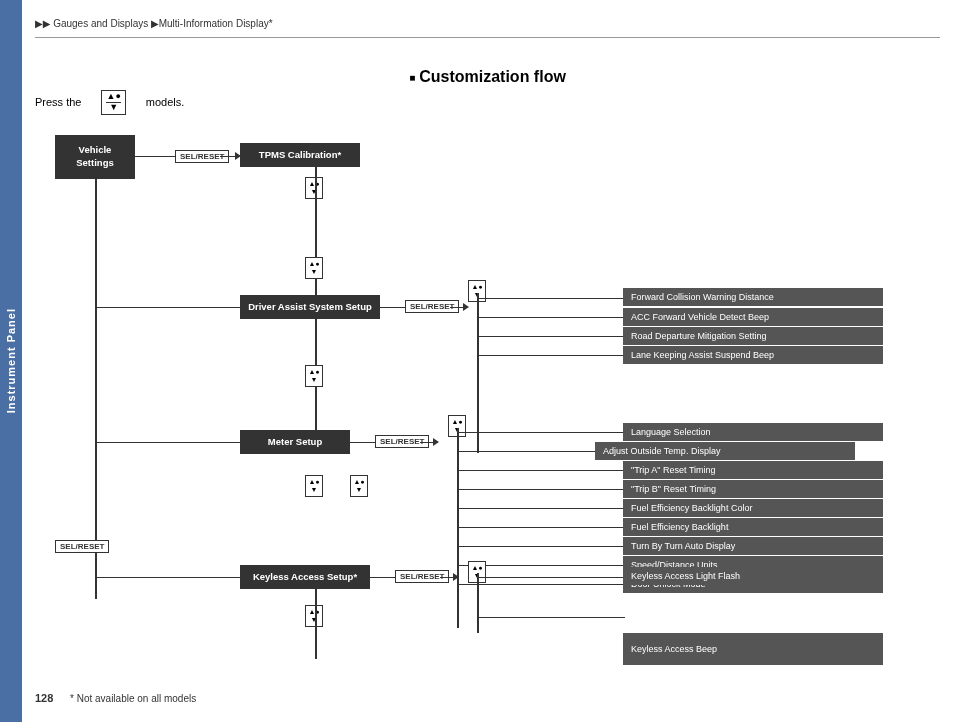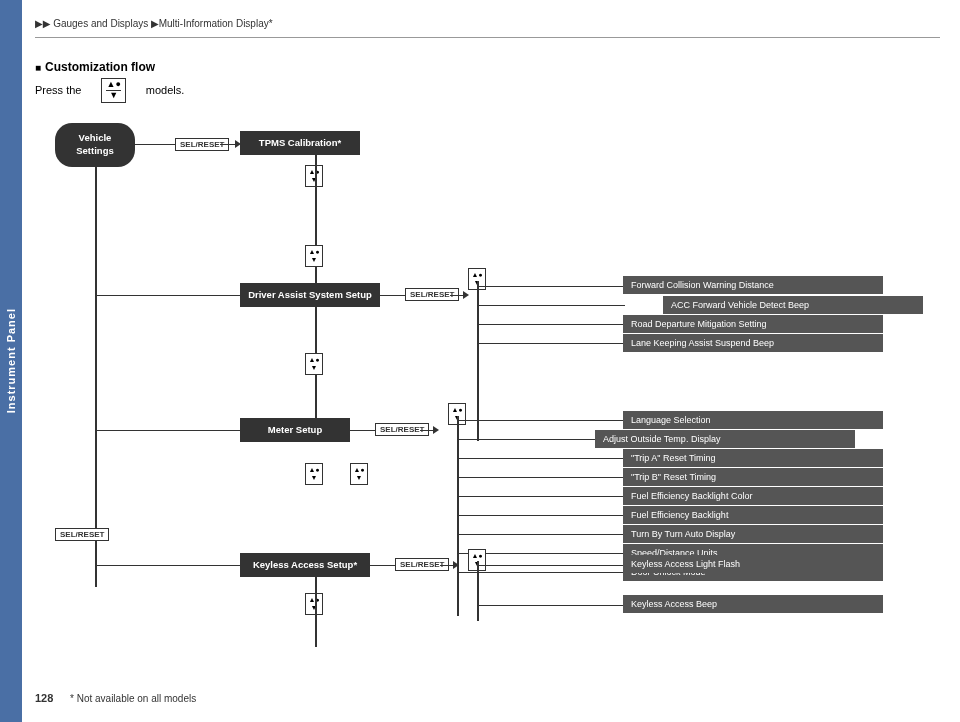--- a/index.html
+++ b/index.html
@@ -70,27 +70,28 @@
     
     .main-content {
       position: absolute;
       top: 40px;
       left: 35px;
       right: 20px;
       bottom: 40px;
     }
     
     .section-title {
-      font-size: 12px;
+      font-size: 16px;
       font-weight: bold;
-      margin-top: 20px;
+      margin-top: 28px;
       margin-bottom: 4px;
       display: flex;
       align-items: center;
       gap: 4px;
+      justify-content: center;
     }
     .section-title::before {
       content: '■';
       font-size: 10px;
     }
     .sub-title {
       font-size: 11px;
       margin-bottom: 10px;
       display: flex;
       align-items: center;
@@ -195,21 +196,21 @@
       <span>Press the </span>
       <span style="border:1px solid #333; padding:1px 4px; font-size:9px; display:inline-flex; flex-direction:column; align-items:center; line-height:1.1;">
         <span>▲●</span>
           <span style="border-top:1px solid #333;width:100%;text-align:center;">▼</span>
       </span>
       <span> models.</span>
     </div>
 
     <div class="flow-diagram">
 
-      <div class="box" style="left:20px; top:10px; width:80px; height:44px; line-height:1.3;border-radius:17px;">
+      <div class="box" style="left:20px; top:10px; width:80px; height:44px; line-height:1.3;">
         <span style="white-space:pre-line;">Vehicle
 Settings</span>
       </div>
 
       <div class="hline" style="left:100px; top:31px; width:40px;"></div>
 
       <div class="sel-box" style="left:140px; top:25px;">
         <span>SEL/RESET</span>
       </div>
 
@@ -300,21 +301,21 @@
       </div>
 
       <div class="vline" style="left:442px; top:168px; height:160px;"></div>
 
       <div class="hline" style="left:442px; top:173px; width:148px;"></div>
       <div class="menu-item" style="left:588px; top:163px; width:260px; height:18px;">
         <span>Forward Collision Warning Distance</span>
       </div>
 
       <div class="hline" style="left:442px; top:192px; width:148px;"></div>
-      <div class="menu-item" style="left:588px; top:183px; width:260px; height:18px;margin-left:40px;">
+      <div class="menu-item" style="left:588px; top:183px; width:260px; height:18px;">
         <span>ACC Forward Vehicle Detect Beep</span>
       </div>
 
       <div class="hline" style="left:442px; top:211px; width:148px;"></div>
       <div class="menu-item" style="left:588px; top:202px; width:260px; height:18px;">
         <span>Road Departure Mitigation Setting</span>
       </div>
 
       <div class="hline" style="left:442px; top:230px; width:148px;"></div>
       <div class="menu-item" style="left:588px; top:221px; width:260px; height:18px;">
@@ -379,21 +380,21 @@
       </div>
 
       <div class="vline" style="left:442px; top:448px; height:60px;"></div>
 
       <div class="hline" style="left:442px; top:452px; width:148px;"></div>
       <div class="menu-item" style="left:588px; top:442px; width:260px; height:18px;">
         <span>Keyless Access Light Flash</span>
       </div>
 
       <div class="hline" style="left:442px; top:492px; width:148px;"></div>
-      <div class="menu-item" style="left:588px; top:482px; width:260px; height:18px;">
+      <div class="menu-item" style="left:588px; top:508px; width:260px; height:32px;">
         <span>Keyless Access Beep</span>
       </div>
 
       <div class="hline" style="left:60px; top:182px; width:148px;"></div>
       <div class="hline" style="left:60px; top:317px; width:148px;"></div>
       <div class="hline" style="left:60px; top:452px; width:148px;"></div>
 
     </div>
 
   </div>

